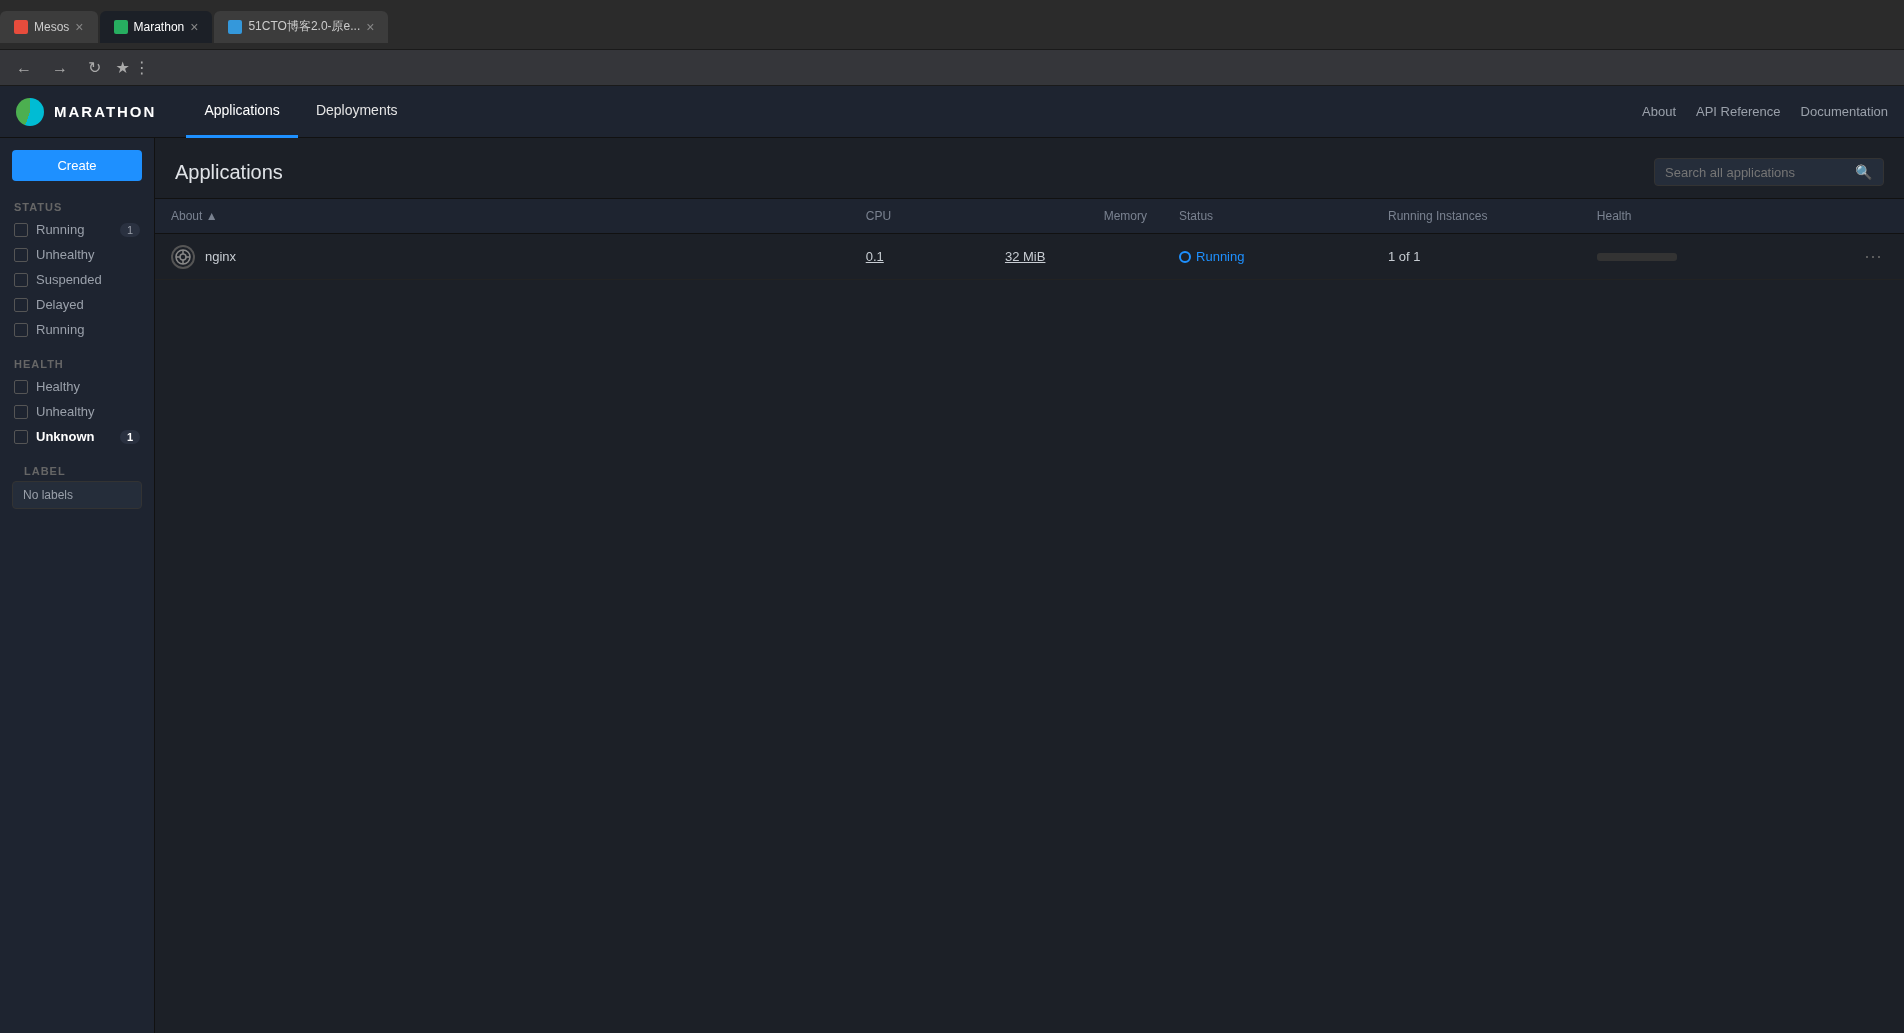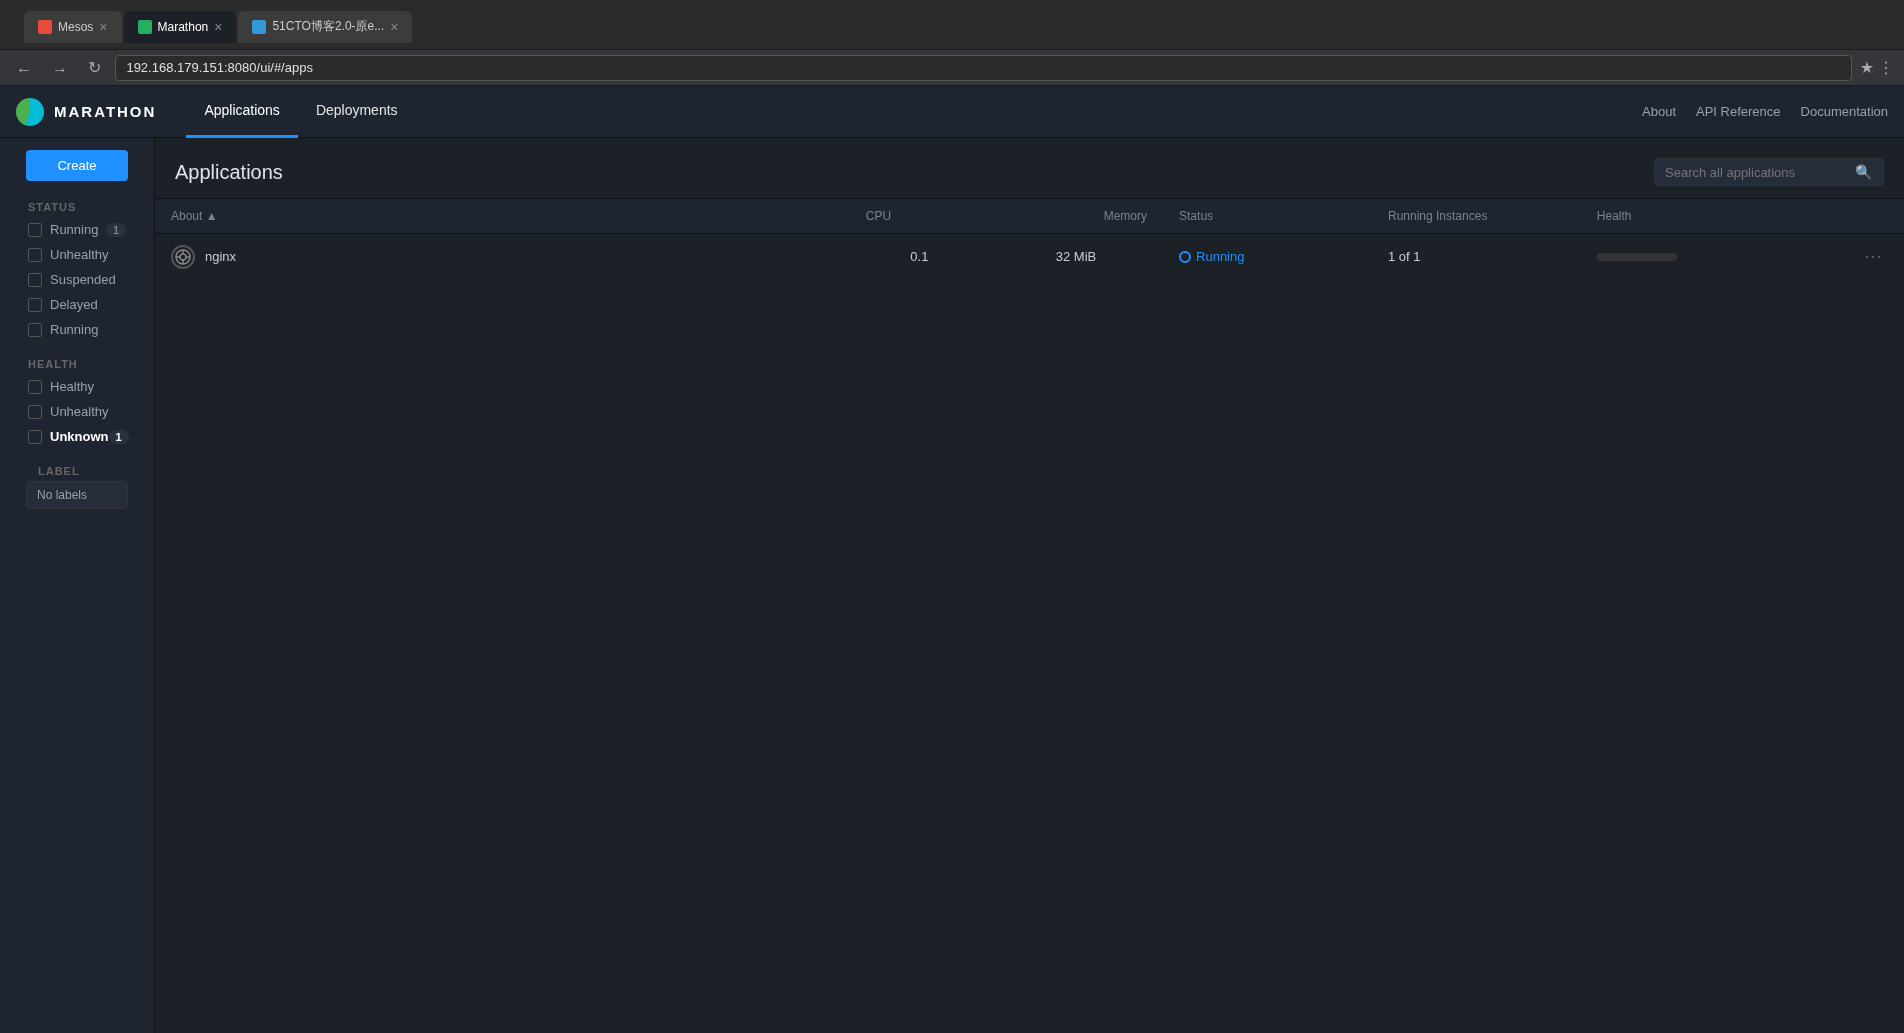--- a/index.html
+++ b/index.html
@@ -1,19 +1,19 @@
 <!DOCTYPE html>
 <html><head>
   <meta charset="utf-8">
   <style>
     * { box-sizing: border-box; margin: 0; padding: 0; }
     body { font-family: 'Helvetica Neue', Arial, sans-serif; background: #1c2027; color: #c8cdd3; font-size: 13px; height: 1033px; overflow: hidden; }
 
     
-    .browser-chrome { background: #2b2b2b; height: 50px; display: flex; align-items: center; padding: 0 24px; gap: 8px; border-bottom: 1px solid #1a1a1a; }
+    .browser-chrome { background: #2b2b2b; height: 50px; display: flex; align-items: center; padding: 0 0; gap: 8px; border-bottom: 1px solid #1a1a1a; }
     .tab-bar { display: flex; align-items: flex-end; height: 36px; gap: 2px; }
     .tab { background: #3c3c3c; color: #ccc; padding: 6px 14px; border-radius: 6px 6px 0 0; font-size: 12px; display: flex; align-items: center; gap: 6px; height: 32px; cursor: pointer; }
     .tab.active { background: #1c2027; color: #fff; }
     .tab-close { color: #888; font-size: 14px; cursor: pointer; }
     .tab-favicon { width: 14px; height: 14px; border-radius: 2px; display: inline-block; }
     .mesos-favicon { background: #e74c3c; }
     .marathon-favicon { background: #27ae60; }
     .other-favicon { background: #3498db; }
 
     .browser-toolbar { background: #35363a; height: 36px; display: flex; align-items: center; padding: 0 10px; gap: 8px; border-bottom: 1px solid #1a1a1a; }
@@ -32,21 +32,21 @@
     .nav-links { display: flex; align-items: center; gap: 0; flex: 1; }
     .nav-link { color: #e5e5e5; padding: 0 18px; height: 52px; display: flex; align-items: center; font-size: 14px; cursor: pointer; border-bottom: 3px solid transparent; text-decoration: none; }
     .nav-link.active { color: #fff; border-bottom-color: #1e90ff; }
     .nav-right { display: flex; gap: 20px; align-items: center; }
     .nav-right-link { color: #9aa0aa; font-size: 13px; cursor: pointer; }
 
     
     .main-area { display: flex; flex: 1; overflow: hidden; }
 
     
-    .sidebar { width: 155px; background: #1e2430; border-right: 1px solid #111; padding: 12px 16px; flex-shrink: 0; overflow-y: auto; }
+    .sidebar { width: 155px; background: #1e2430; border-right: 1px solid #111; padding: 12px 2px; flex-shrink: 0; overflow-y: auto; }
     .sidebar-create-btn { margin: 0 10px 16px 10px; background: #1e90ff; color: #fff; border: none; border-radius: 4px; padding: 8px 0; width: calc(100% - 20px); font-size: 13px; cursor: pointer; font-weight: 500; }
     .sidebar-section { margin-bottom: 12px; }
     .sidebar-section-title { color: #666; font-size: 11px; font-weight: 600; letter-spacing: 1px; padding: 4px 12px; text-transform: uppercase; }
     .sidebar-item { display: flex; align-items: center; padding: 5px 12px; cursor: pointer; color: #9aa0aa; font-size: 13px; }
     .sidebar-item.active { color: #fff; font-weight: 600; }
     .sidebar-item .check { width: 14px; height: 14px; border: 1px solid #555; border-radius: 2px; margin-right: 8px; flex-shrink: 0; }
     .sidebar-item .badge { margin-left: auto; background: #2a3140; color: #9aa0aa; border-radius: 10px; padding: 1px 7px; font-size: 11px; }
     .sidebar-item.active .badge { background: #2a3140; color: #fff; }
 
     .sidebar-label-section { margin-top: 8px; padding: 0 10px; }
@@ -72,21 +72,21 @@
     .status-dot { width: 12px; height: 12px; border-radius: 50%; border: 2px solid #1e90ff; display: inline-block; }
     .health-bar { width: 80px; height: 8px; background: #333; border-radius: 3px; }
     .more-btn { background: none; border: none; color: #666; cursor: pointer; font-size: 18px; padding: 2px 6px; }
     .th-name { width: 40%; }
     .th-cpu { width: 8%; text-align: right; }
     .th-memory { width: 10%; text-align: right; }
     .th-status { width: 12%; }
     .th-running { width: 12%; }
     .th-health { width: 15%; }
     .th-actions { width: 3%; }
-    td.td-right { text-align: center; }
+    td.td-right { text-align: left; text-decoration: underline; }
   </style>
 </head>
 <body>
 
 <div class="browser-chrome">
   <div class="tab-bar">
     <div class="tab">
       <span class="tab-favicon mesos-favicon"></span>
       <span>Mesos</span>
       <span class="tab-close">×</span>
@@ -101,21 +101,20 @@
       <span>51CTO博客2.0-原e...</span>
       <span class="tab-close">×</span>
     </div>
   </div>
 </div>
 
 <div class="browser-toolbar">
   <button class="nav-btn">←</button>
   <button class="nav-btn">→</button>
   <button class="nav-btn">↻</button>
-  <input class="address-bar" type="text" value="192.168.179.151:8080/ui/#/apps" style="">
   <div class="toolbar-icons">
     <span style="cursor:pointer;">★</span>
     <span style="cursor:pointer;">⋮</span>
   </div>
 </div>
 
 <div class="app">
 
   <nav class="top-nav">
     <div class="logo-area">

